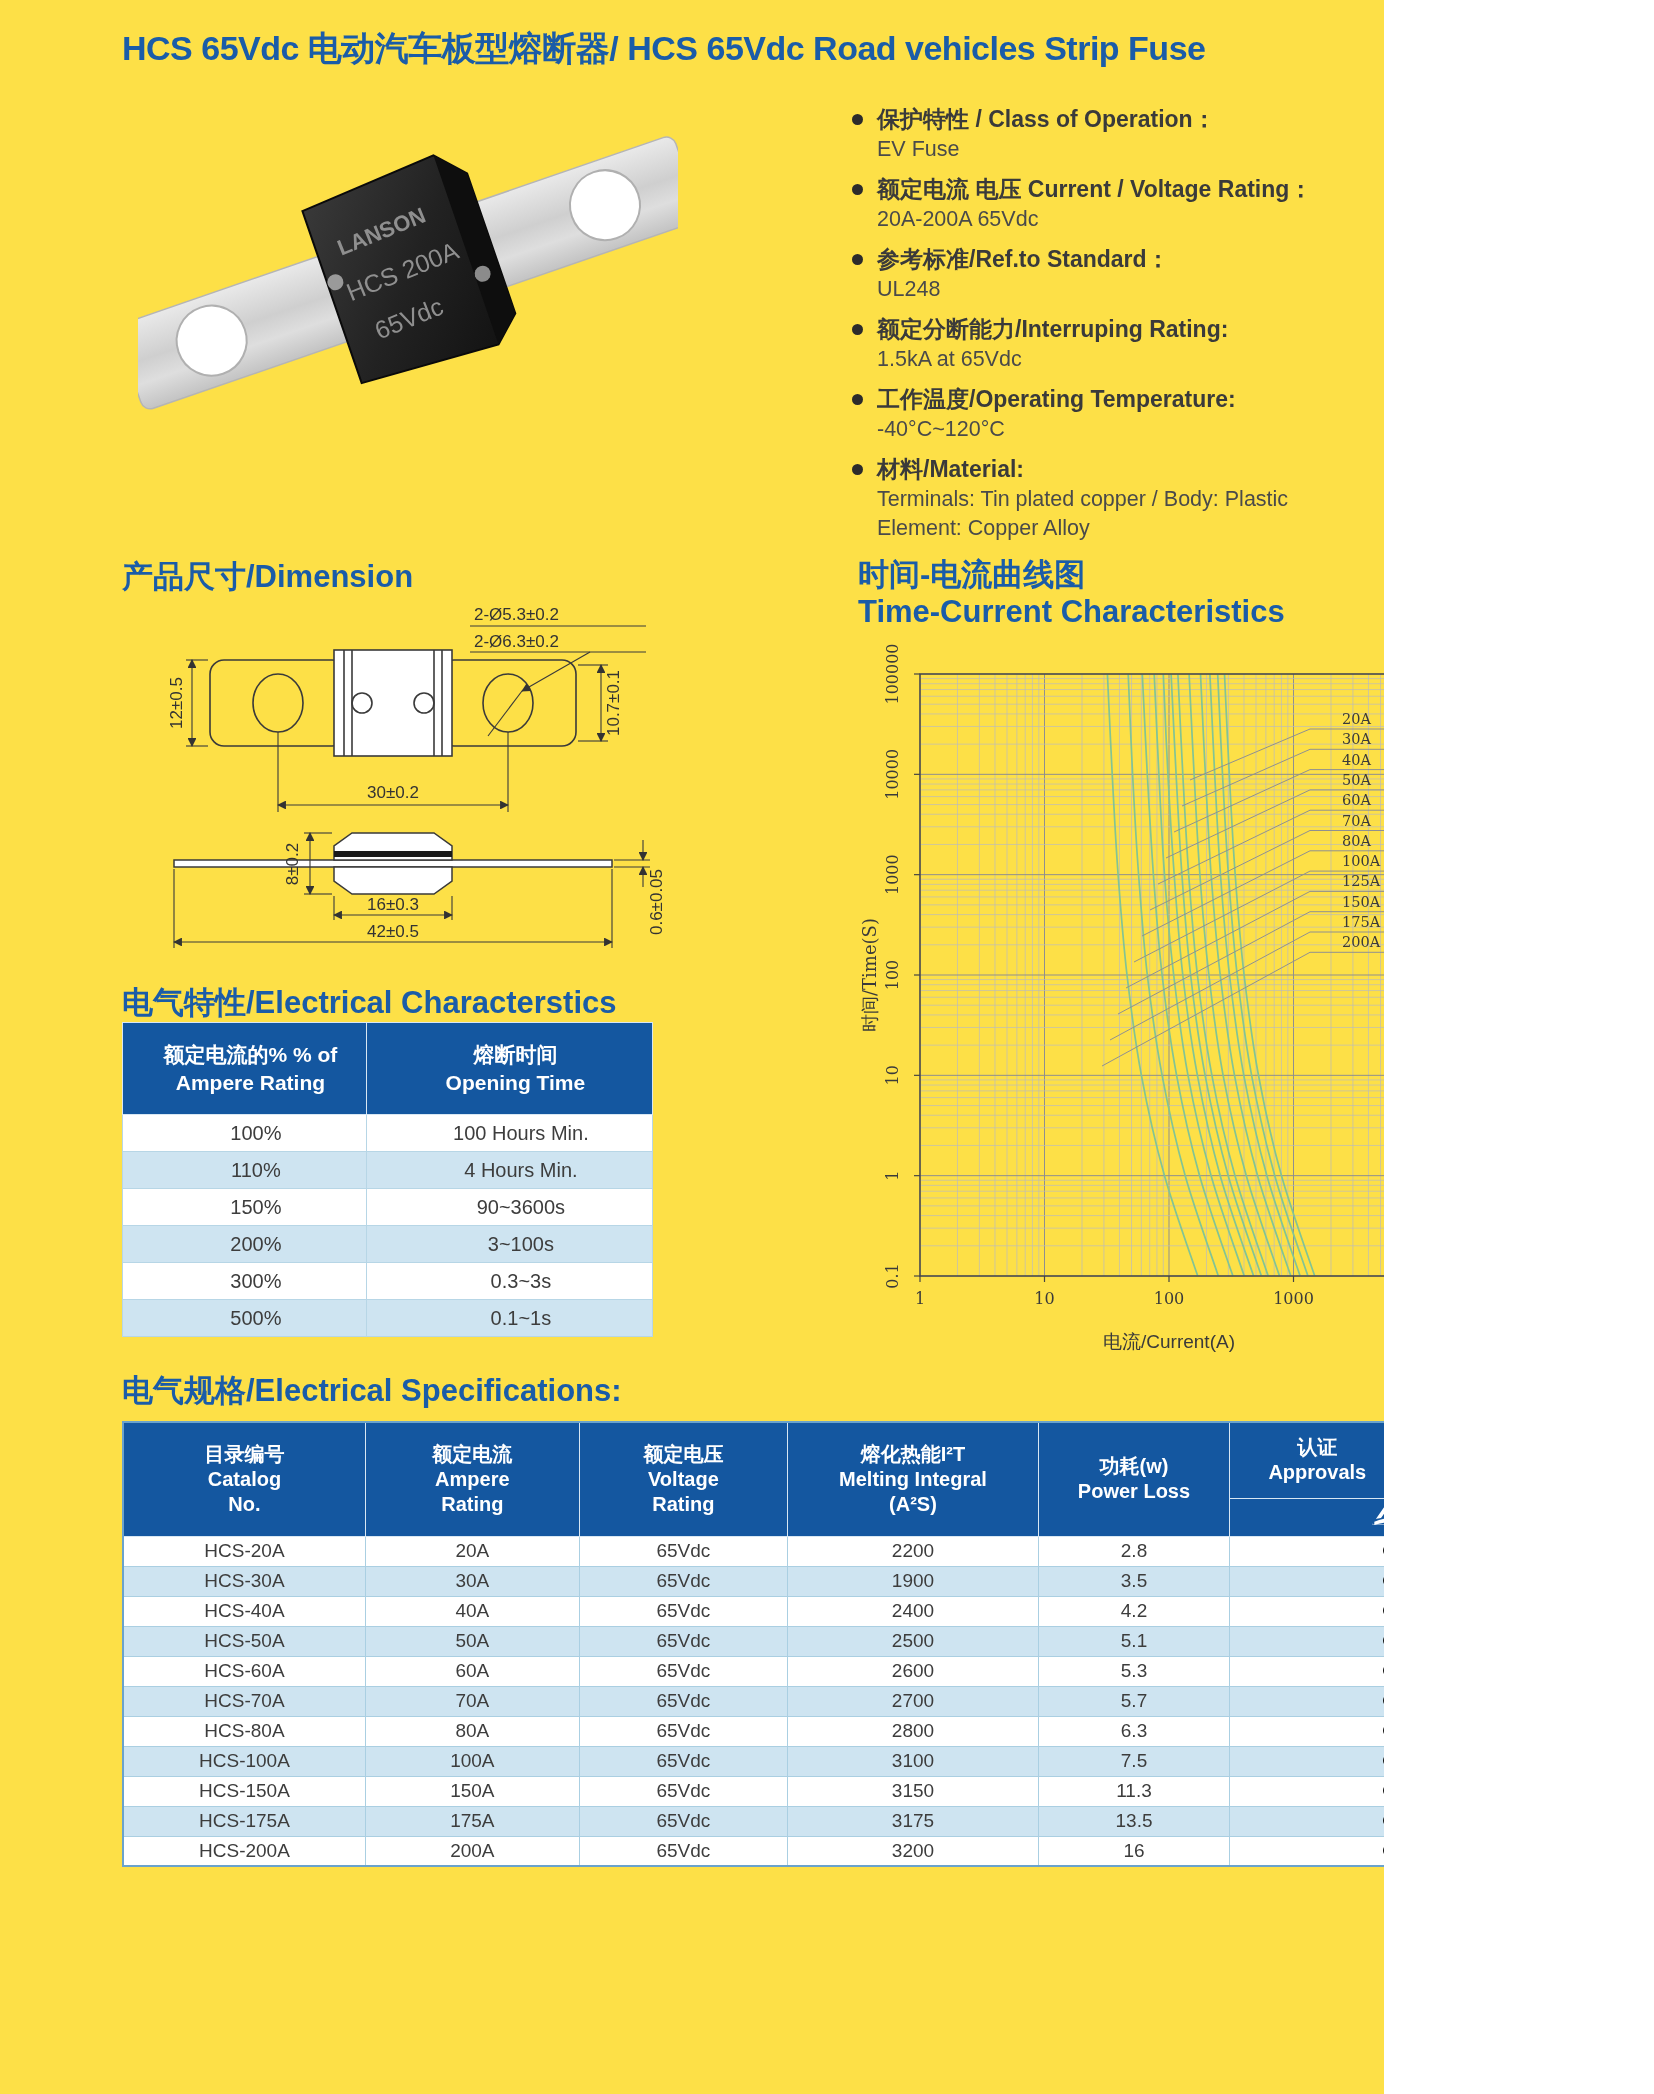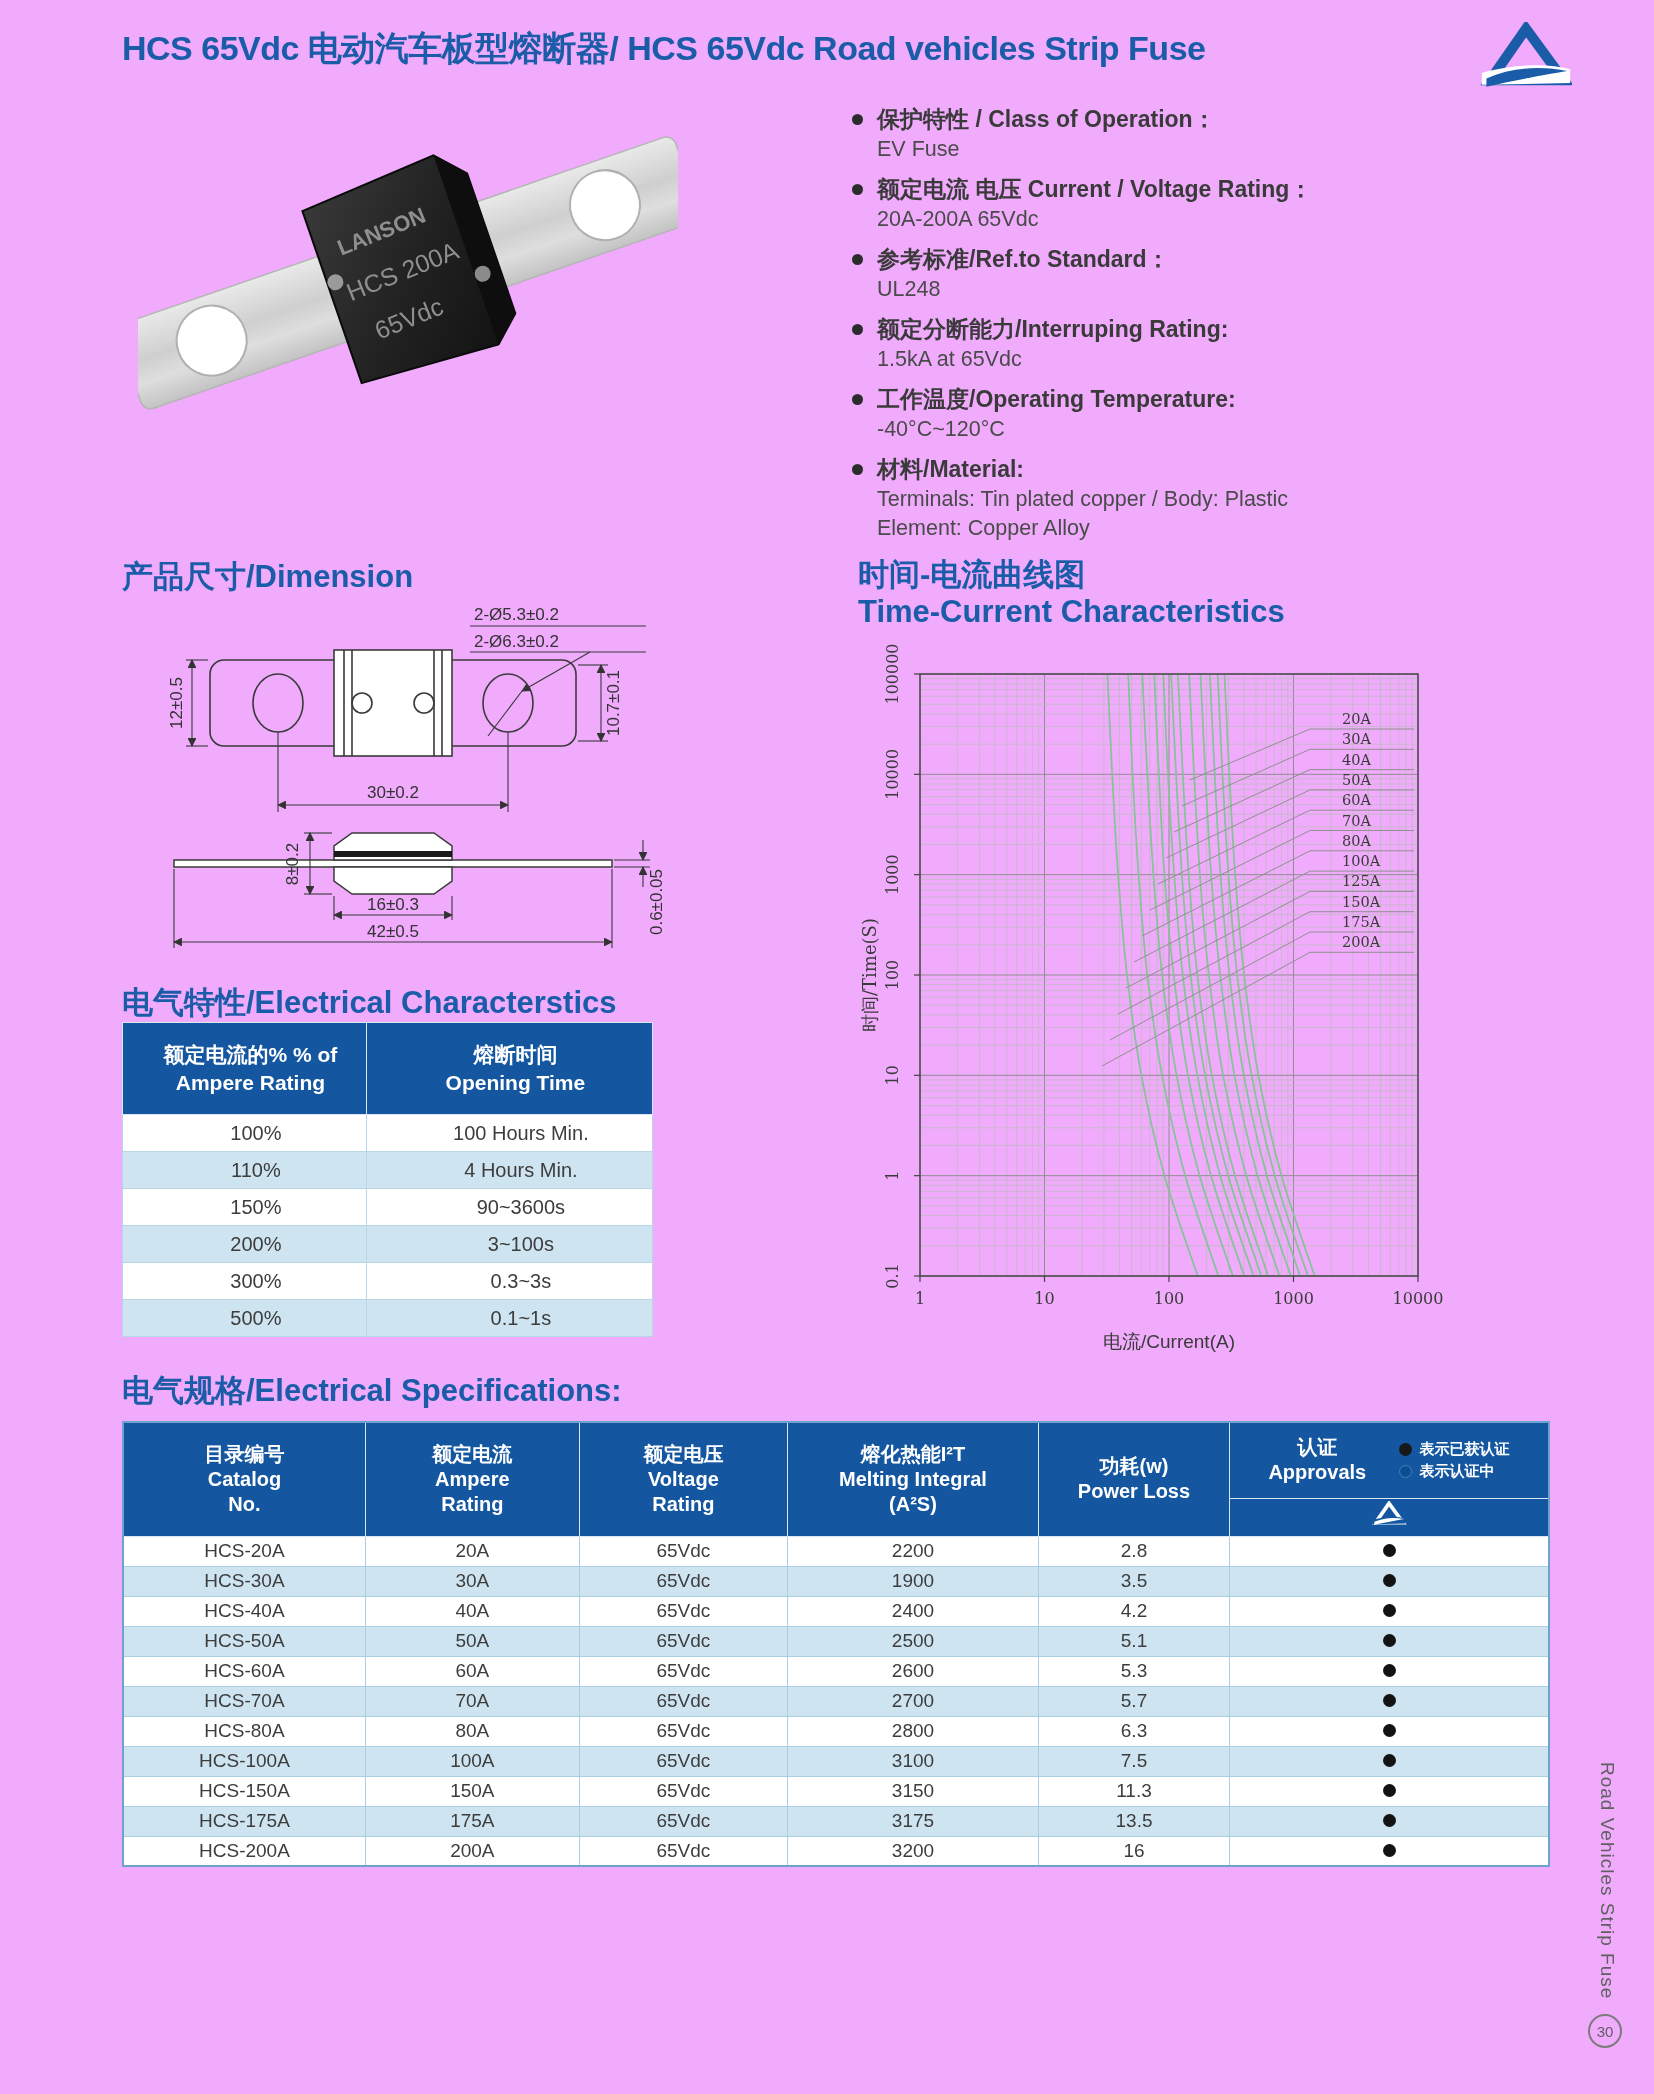--- a/index.html
+++ b/index.html
@@ -1,18 +1,18 @@
 <!DOCTYPE html>
 <html><head>
 <meta charset="utf-8">
 <style>
   * { margin:0; padding:0; box-sizing:border-box; }
   html,body { background:#ffffff; }
   body { font-family:"Liberation Sans", sans-serif; }
-  .page { position:relative; width:1654px; height:2094px; background:#f0abfc; overflow:hidden; }
+  .page { position:relative; width:1384px; height:2094px; background:#fde047; overflow:hidden; }
 
   .main-title { position:absolute; left:122px; top:26px; font-size:34px; font-weight:bold; color:#1A5CA8; letter-spacing:-0.5px; }
   .brand-logo { position:absolute; left:1480px; top:22px; width:92px; height:76px; color:#1A5CA8; }
 
   .product-photo { position:absolute; left:138px; top:100px; width:540px; height:345px; }
 
   .overview { position:absolute; left:852px; top:104px; width:620px; }
   .ov-item { display:flex; margin-bottom:10px; }
   .ov-dot { width:11px; height:11px; border-radius:50%; background:#2b2b2b; margin:10px 14px 0 0; flex:0 0 auto; }
   .ov-label { font-size:23px; font-weight:bold; color:#3a3a3a; line-height:31px; }

